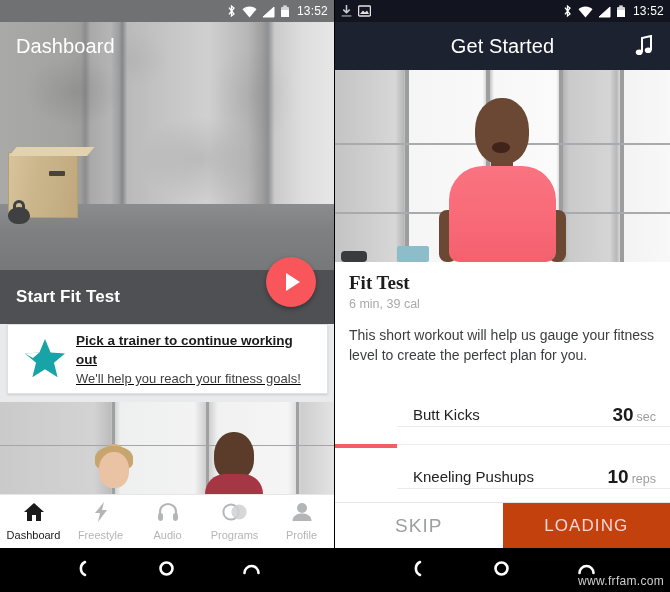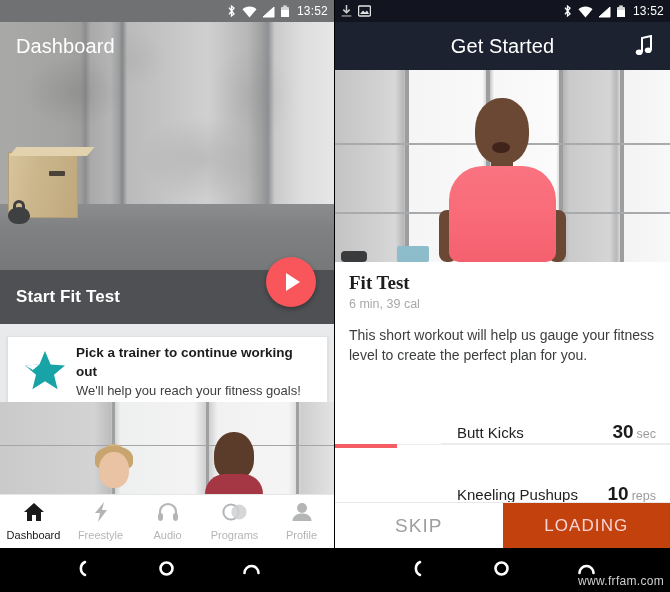--- a/index.html
+++ b/index.html
@@ -109,21 +109,21 @@
   .fab .tri {
     width: 0; height: 0; margin-left: 4px;
     border-left: 14px solid #fff;
     border-top: 9px solid transparent;
     border-bottom: 9px solid transparent;
   }
 
   
   .card-wrap {
     position: absolute; left: 0; top: 324px; width: 335px; height: 78px;
-    background: #e9eaeb; padding: 12px 7px 0 7px;
+    background: #e9eaeb; padding: 0 7px 0 7px; text-decoration: underline;
   }
   .trainer-card {
     background: #fff; height: 70px; border: 1px solid #e0e1e2;
     display: flex; align-items: center; padding: 0 10px;
     box-shadow: 0 1px 2px rgba(0,0,0,.12);
   }
   .star-icon { width: 54px; flex: 0 0 54px; display: flex; justify-content: center; }
   .card-texts { flex: 1; padding-left: 4px; }
   .card-title { font-size: 13.5px; color: #1c1c1c; font-weight: 600; line-height: 1.35; }
   .card-sub { font-size: 13px; color: #404040; line-height: 1.35; }
@@ -246,21 +246,21 @@
   }
   .trainer-big .tb-arm-l { left: 4px; }
   .trainer-big .tb-arm-r { right: 4px; }
 
   .detail-head { position: absolute; left: 0; top: 262px; width: 335px; padding: 10px 14px 0 14px; background: #fff; }
   .detail-title { font-size: 19px; color: #1d1d1d; font-weight: 600; font-family: Liberation Serif, serif; }
   .detail-meta { font-size: 12.5px; color: #a8a9ab; margin-top: 3px; }
   .detail-desc { font-size: 14px; color: #3c3d3f; line-height: 1.45; margin-top: 14px; }
 
   .ex-list { position: absolute; left: 0; top: 386px; width: 335px; }
-  .ex-row { display: flex; align-items: flex-end; height: 58px; background: #fff; gap: 44px; }
+  .ex-row { display: flex; align-items: center; height: 58px; background: #fff; }
   .ex-thumb { width: 62px; flex: 0 0 62px; overflow: hidden; position: relative; }
   .ex-thumb .t-bg { position: absolute; inset: 0; }
   .ex-thumb.t1 .t-bg {
     background: linear-gradient(90deg,#7e7f80 0%, #9a9b9c 22%, #b9babb 48%, #8d8e8f 70%, #a7a8a9 100%);
   }
   .ex-thumb.t1 .runner {
     position: absolute; left: 22px; top: 10px; width: 16px; height: 34px;
   }
   .ex-thumb.t1 .runner .r-top {
     position: absolute; top: 6px; left: 2px; width: 11px; height: 13px;

